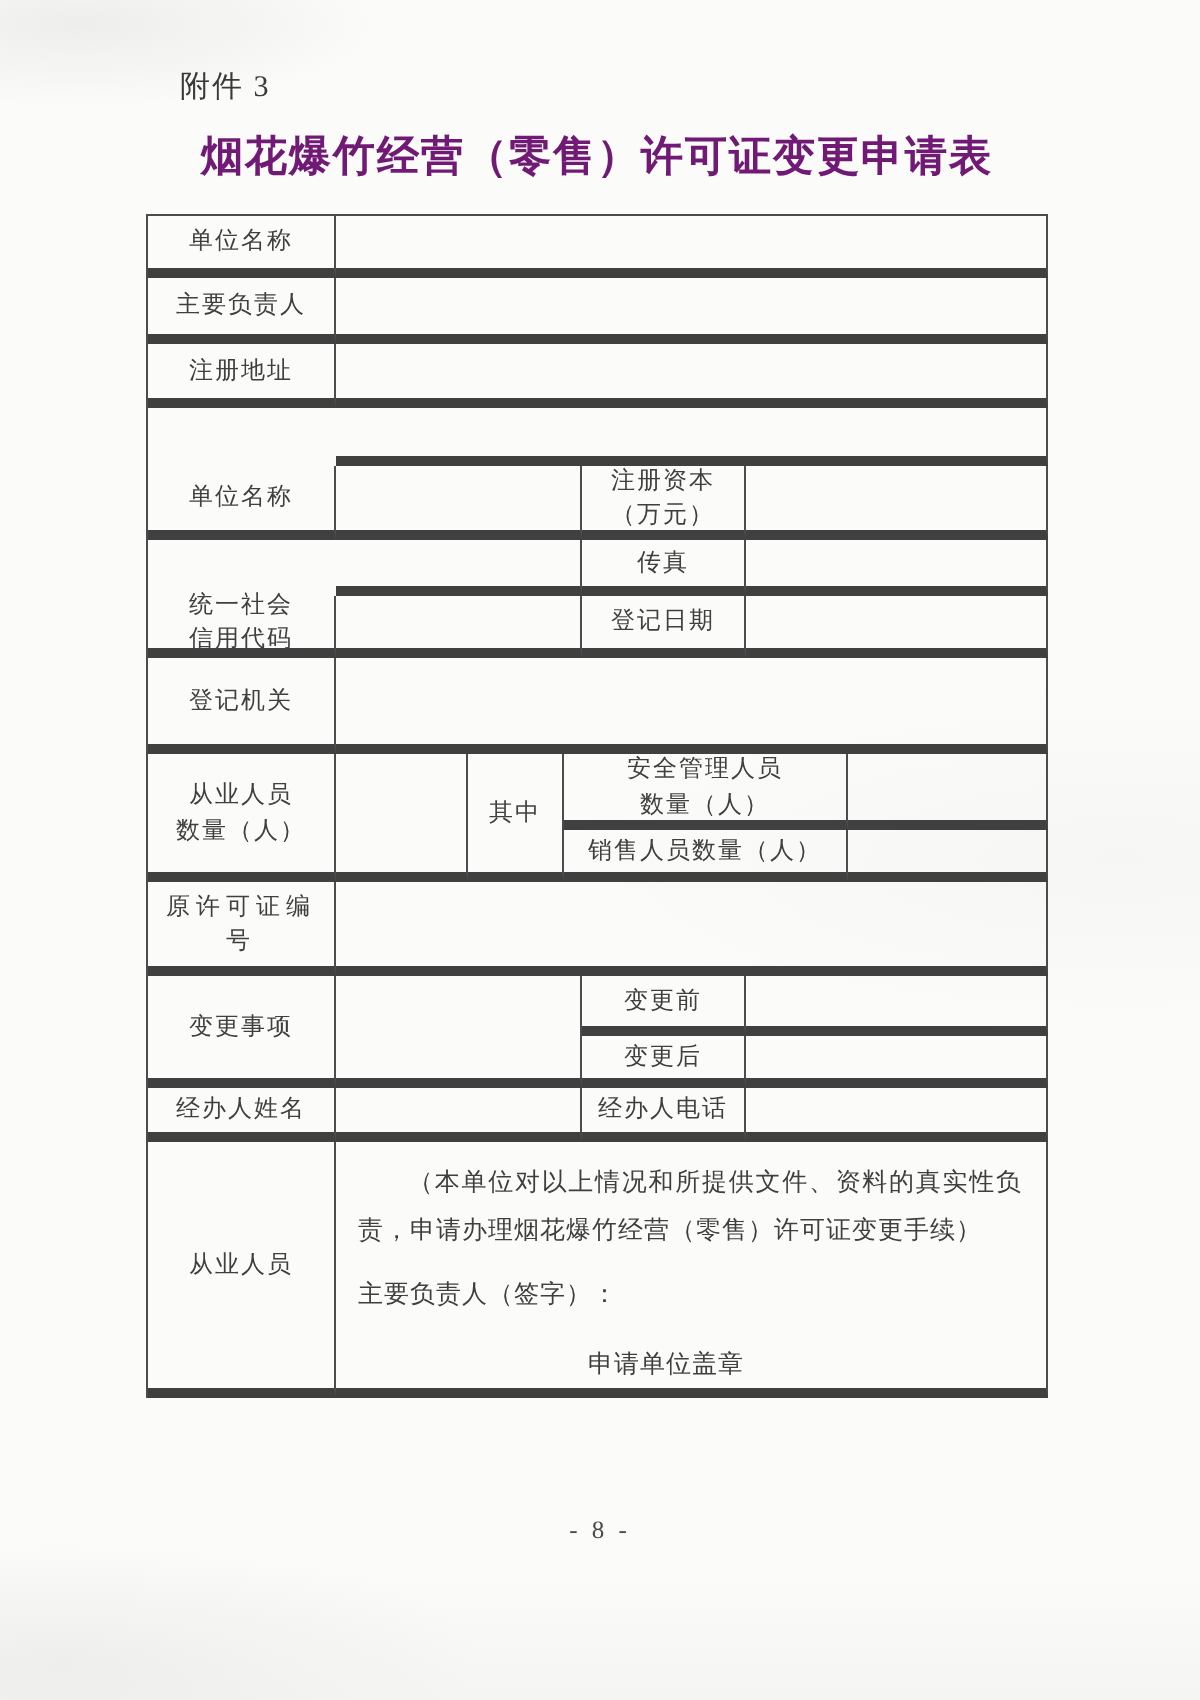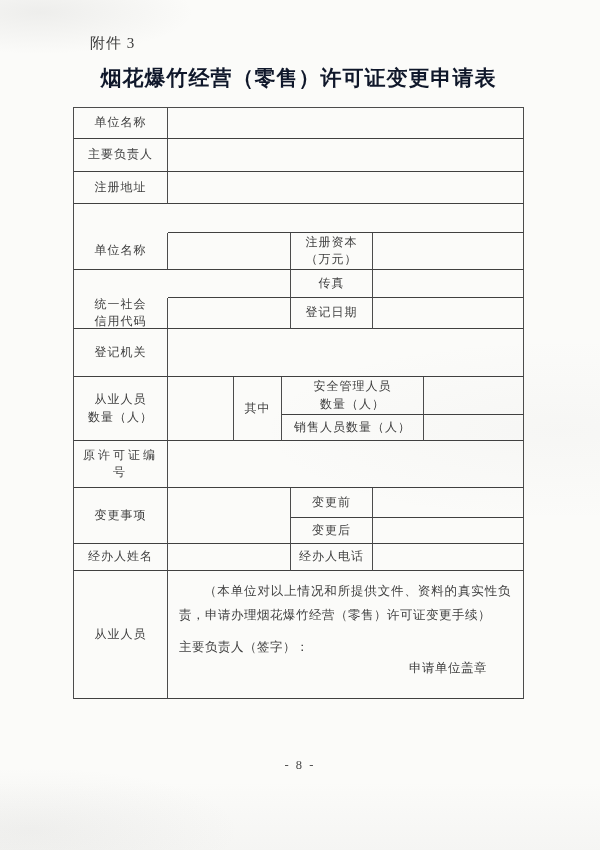--- a/index.html
+++ b/index.html
@@ -36,36 +36,36 @@
   }
   .doc-title {
     position: absolute;
     left: 73px;
     top: 64px;
     width: 451px;
     text-align: center;
     font-size: 21px;
     font-weight: 700;
     letter-spacing: 1px;
-    color: #0f172a;
+    color: #701a75;
     white-space: nowrap;
   }
   .form-grid {
     position: absolute;
     left: 73px;
     top: 107px;
     display: grid;
     grid-template-columns: 94px 66px 48px 9px 82px 51px 100px;
     grid-template-rows: 31px 33px 32px 29px 37px 28px 31px 48px 38px 26px 47px 30px 26px 27px 128px;
     border-top: 1px solid #4c4c4c;
     border-left: 1px solid #4c4c4c;
   }
   .cell {
     border-right: 1px solid #4c4c4c;
-    border-bottom: 1px solid #404040;
+    border-bottom: 5px solid #404040;
     box-sizing: border-box;
     min-width: 0;
     min-height: 0;
   }
   .lbl {
     display: flex;
     align-items: center;
     justify-content: center;
     text-align: center;
     font-size: 12px;
@@ -88,22 +88,22 @@
     margin: 0;
     text-indent: 2em;
     line-height: 24px;
     text-align: justify;
   }
   .opinion-signature {
     margin-top: 10px;
     line-height: 20px;
   }
   .opinion-seal {
-    margin-top: 2px;
-    text-align: right;
+    margin-top: 16px;
+    text-align: center;
     padding-right: 24px;
     line-height: 18px;
   }
   .opinion-date {
     margin-top: 2px;
     text-align: right;
     padding-right: 13px;
     line-height: 18px;
   }
   .page-number {

